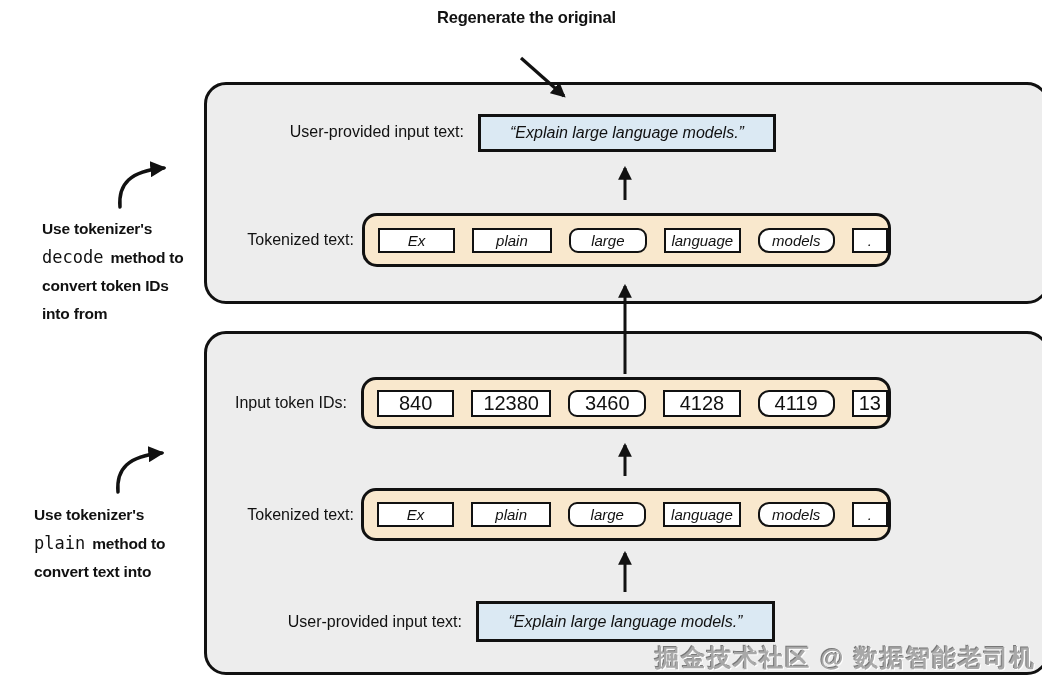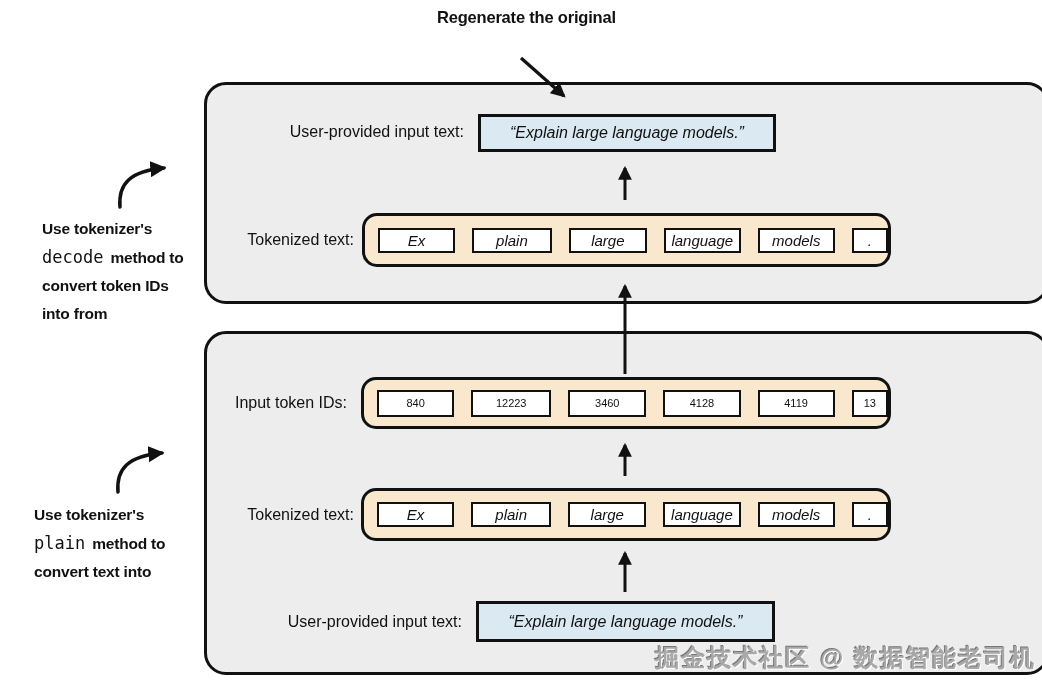--- a/index.html
+++ b/index.html
@@ -26,22 +26,22 @@
   .input-box{position:absolute;background:var(--input-box-bg);border:3px solid var(--line);
     display:flex;align-items:center;justify-content:center;
     font-style:italic;font-size:16px;white-space:nowrap;}
 
   
   .token-container{position:absolute;background:var(--token-container-bg);border:3px solid var(--line);
     border-radius:15px;display:flex;align-items:center;gap:17px;padding-left:13px;}
   .token-box{background:#ffffff;border:2px solid var(--line);height:25px;
     display:flex;align-items:center;justify-content:center;font-size:15px;}
   .token-box.word{font-style:italic;}
-  .token-box.num{font-style:normal;font-size:11px;height:27px;}
-  .w1{width:81px;}.w2{width:84px;}.w3{width:82px;}.w4{width:81px;}.w5{width:81px;}.w6{width:38px;}
+  .token-box.num{font-style:normal;font-size:20px;height:27px;}
+  .w1{width:81px;}.w2{width:84px;}.w3{width:82px;border-radius:9px;}.w4{width:81px;}.w5{width:81px;border-radius:11px;}.w6{width:38px;}
 
   
   .note{position:absolute;font-weight:bold;font-size:15.5px;line-height:28px;letter-spacing:-0.2px;white-space:nowrap;}
   .note .code{font-family:"DejaVu Sans Mono",monospace;font-weight:normal;font-size:17px;letter-spacing:0;}
   .note .rest{margin-left:7px;}
   #top-note{left:413px;top:3px;font-size:16.5px;}
 
   
   #arrows{position:absolute;left:0;top:0;width:1042px;height:692px;pointer-events:none;}
 
@@ -85,21 +85,21 @@
     <div class="token-box word w4">language</div>
     <div class="token-box word w5">models</div>
     <div class="token-box word w6">.</div>
   </div>
 
   <div class="panel" id="bottom-panel"></div>
 
   <div class="row-label" style="left:180px;top:394px;width:143px;">Input token IDs:</div>
   <div class="token-container" style="left:337px;top:377px;width:530px;height:52px;">
     <div class="token-box num w1">840</div>
-    <div class="token-box num w2">12223</div>
+    <div class="token-box num w2">12380</div>
     <div class="token-box num w3">3460</div>
     <div class="token-box num w4">4128</div>
     <div class="token-box num w5">4119</div>
     <div class="token-box num w6">13</div>
   </div>
 
   <div class="row-label" style="left:180px;top:506px;width:150px;">Tokenized text:</div>
   <div class="token-container" style="left:337px;top:488px;width:530px;height:53px;">
     <div class="token-box word w1">Ex</div>
     <div class="token-box word w2">plain</div>

